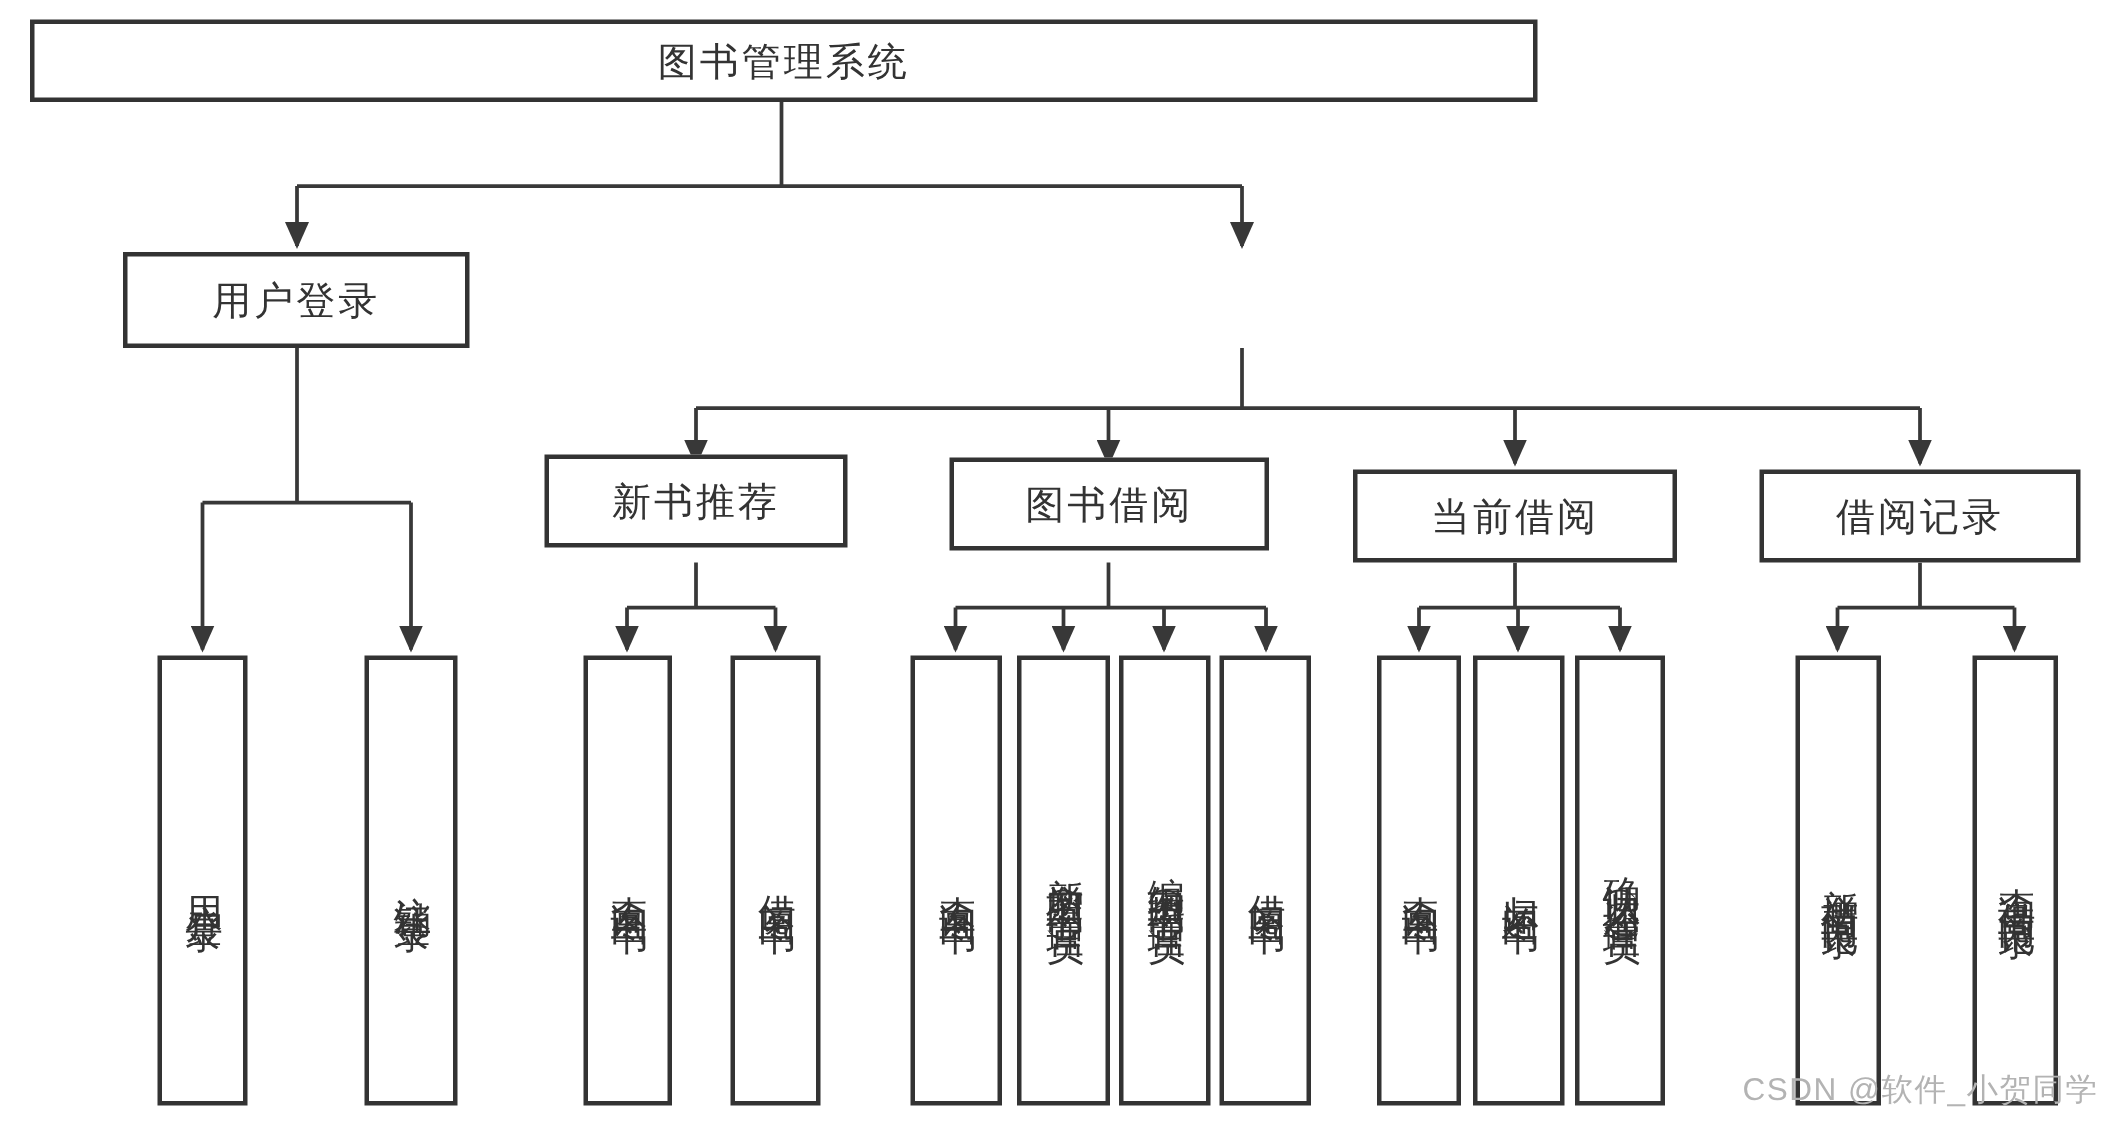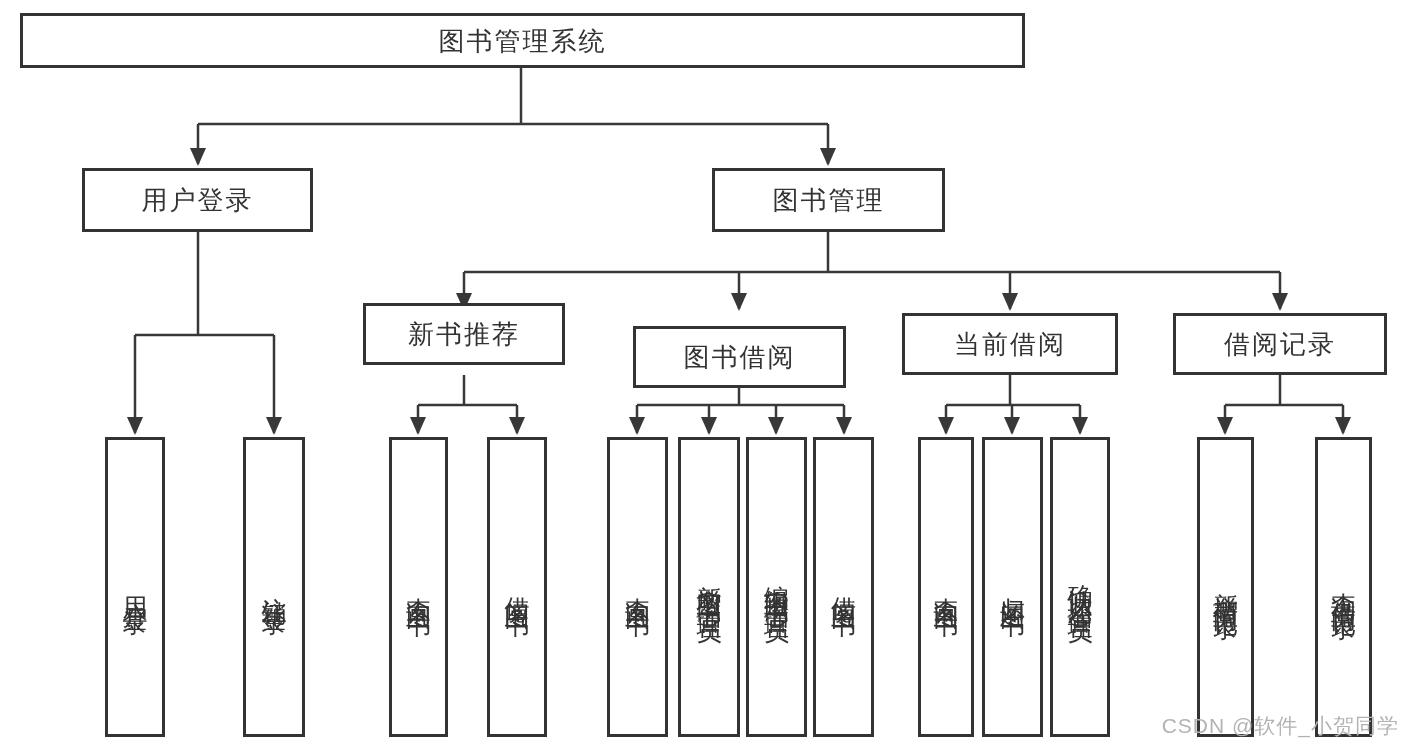--- a/index.html
+++ b/index.html
@@ -101,28 +101,25 @@
     </g>
   </svg>
 
   <div class="box h" style="left:20px;top:13px;width:1005px;height:55px">
     <span class="lbl">图书管理系统</span>
   </div>
 
   <div class="box h" style="left:82px;top:168px;width:231px;height:64px">
     <span class="lbl">用户登录</span>
   </div>
-  <div class="box h" style="left:712px;top:168px;width:233px;height:64px">
-    <span class="lbl">图书管理</span>
-  </div>
 
   <div class="box h" style="left:363px;top:303px;width:202px;height:62px">
     <span class="lbl">新书推荐</span>
   </div>
-  <div class="box h" style="left:633px;top:326px;width:213px;height:62px">
+  <div class="box h" style="left:633px;top:305px;width:213px;height:62px">
     <span class="lbl">图书借阅</span>
   </div>
   <div class="box h" style="left:1173px;top:313px;width:214px;height:62px">
     <span class="lbl">借阅记录</span>
   </div>
   <div class="box h" style="left:902px;top:313px;width:216px;height:62px">
     <span class="lbl">当前借阅</span>
   </div>
 
   <div class="box v" style="left:105px;top:437px;width:60px;height:300px">

